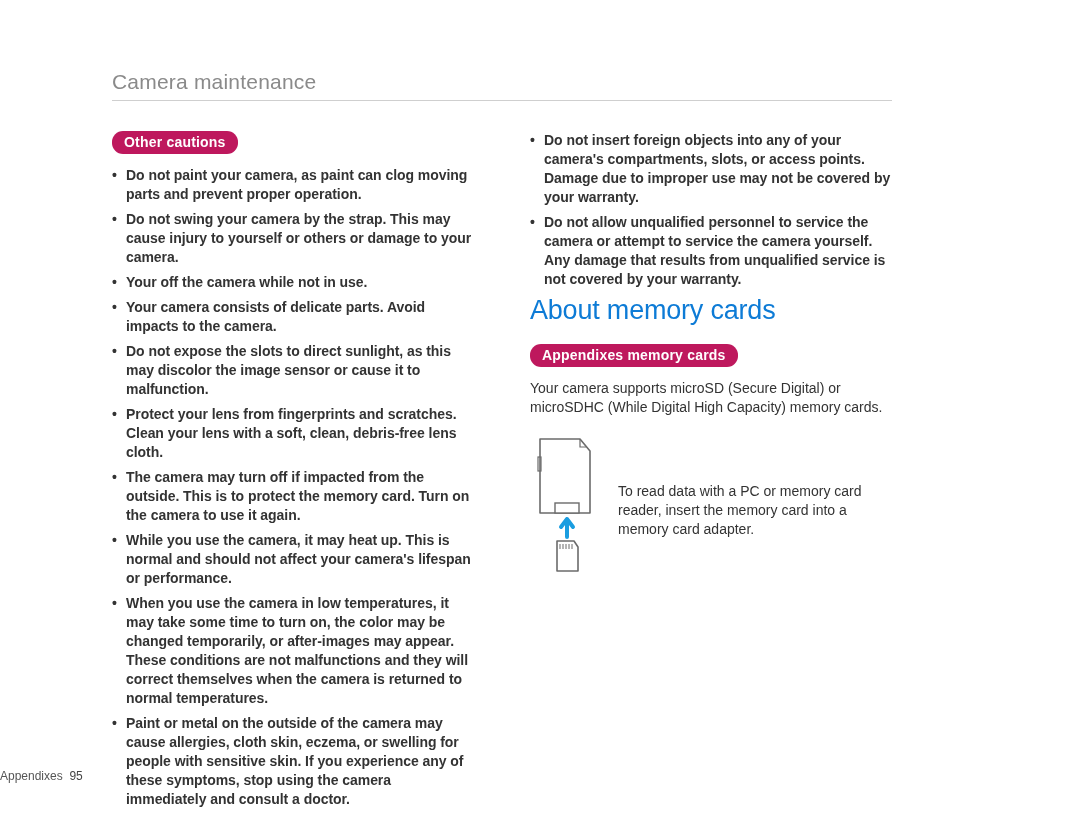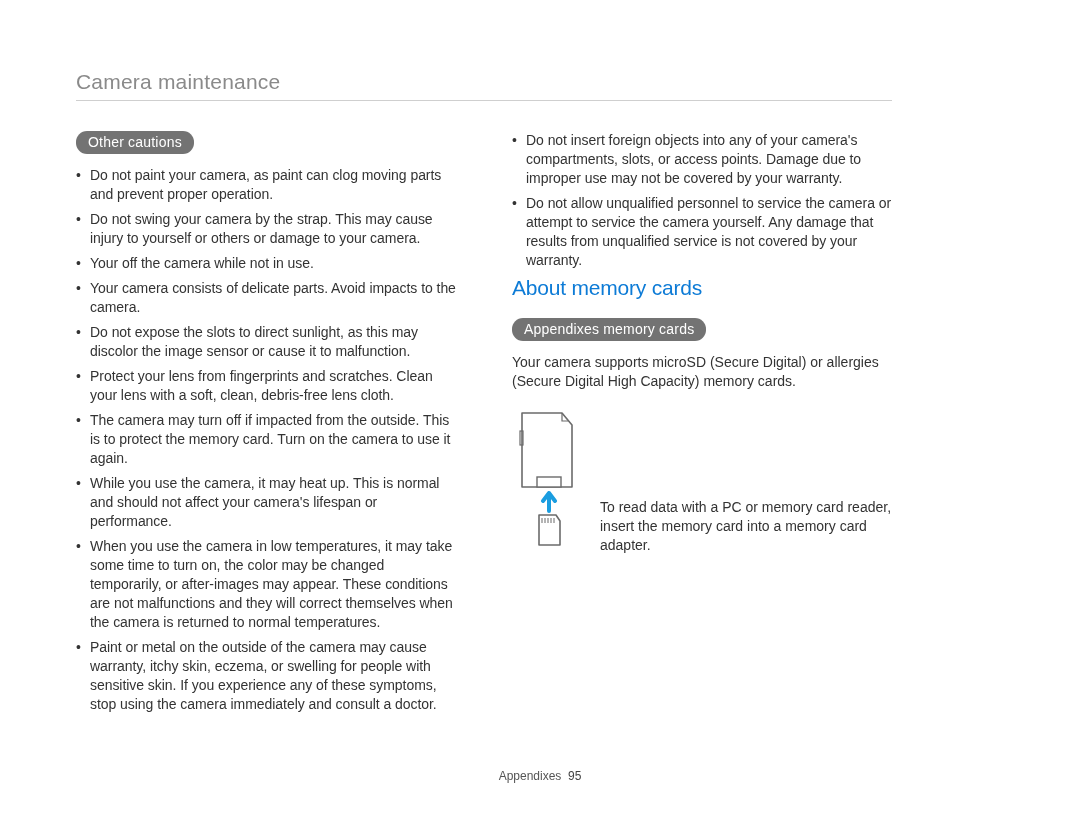--- a/index.html
+++ b/index.html
@@ -10,21 +10,21 @@
     background: #ffffff;
     font-family: Arial, Helvetica, sans-serif;
     color: #3a3a3a;
     -webkit-font-smoothing: antialiased;
   }
   .page {
     position: relative;
     width: 952px;
     height: 815px;
     box-sizing: border-box;
-    padding: 70px 60px 40px 76px;
+    padding: 70px 60px 40px 112px;
   }
   .section-title {
     font-family: "Helvetica Neue", Arial, sans-serif;
     font-weight: 300;
     font-size: 21px;
     color: #8a8a8a;
     letter-spacing: 0.2px;
     padding-bottom: 6px;
     border-bottom: 1px solid #cfcfcf;
     margin-bottom: 30px;
@@ -32,85 +32,84 @@
   .columns {
     display: flex;
     gap: 56px;
   }
   .col {
     flex: 1 1 0;
     min-width: 0;
   }
   .pill {
     display: inline-block;
-    background: #737373;
+    background: #be185d;
     color: #ffffff;
     font-size: 14px;
-    font-weight: 400;
+    font-weight: 700;
     padding: 3px 12px 4px 12px;
     border-radius: 11px;
     margin-bottom: 12px;
     letter-spacing: 0.2px;
   }
   ul.bullets {
     list-style: none;
     margin: 0;
     padding: 0;
   }
   ul.bullets li {
     position: relative;
     padding-left: 14px;
     font-size: 14px;
     line-height: 19px;
     margin-bottom: 6px;
     color: #333;
-    font-weight: 400;
+    font-weight: 700;
     letter-spacing: -0.05px;
   }
   ul.bullets li::before {
     content: "•";
     position: absolute;
     left: 0;
     top: 0;
     color: #333;
   }
   .h2-blue {
     font-family: "Helvetica Neue", Arial, sans-serif;
     color: #0d7bd6;
-    font-size: 21px;
+    font-size: 27px;
     font-weight: 400;
     margin: 0 0 18px 0;
     letter-spacing: -0.2px;
   }
   .body-text {
     font-size: 14px;
     line-height: 19px;
     color: #333;
     margin-bottom: 20px;
   }
   .adapter-row {
     display: flex;
-    align-items: flex-end;
+    align-items: center;
     gap: 18px;
   }
   .adapter-illustration {
     flex: 0 0 auto;
   }
   .adapter-text {
     font-size: 14px;
     line-height: 19px;
     color: #333;
     padding-top: 2px;
   }
   .footer {
     position: absolute;
     bottom: 32px;
     left: 0;
     width: 1080px;
-    text-align: center;
     font-size: 12px;
     color: #555;
     margin-top: 19px;
   }
   .footer .num {
     color: #444;
   }
   .right-top-bullets {
     margin-bottom: 100px;
   }
@@ -129,36 +128,36 @@
       <ul class="bullets">
         <li>Do not paint your camera, as paint can clog moving parts and prevent proper operation.</li>
         <li>Do not swing your camera by the strap. This may cause injury to yourself or others or damage to your camera.</li>
         <li>Your off the camera while not in use.</li>
         <li>Your camera consists of delicate parts. Avoid impacts to the camera.</li>
         <li>Do not expose the slots to direct sunlight, as this may discolor the image sensor or cause it to malfunction.</li>
         <li>Protect your lens from fingerprints and scratches. Clean your lens with a soft, clean, debris-free lens cloth.</li>
         <li>The camera may turn off if impacted from the outside. This is to protect the memory card. Turn on the camera to use it again.</li>
         <li>While you use the camera, it may heat up. This is normal and should not affect your camera's lifespan or performance.</li>
         <li>When you use the camera in low temperatures, it may take some time to turn on, the color may be changed temporarily, or after-images may appear. These conditions are not malfunctions and they will correct themselves when the camera is returned to normal temperatures.</li>
-        <li>Paint or metal on the outside of the camera may cause warranty, itchy skin, eczema, or swelling for people with sensitive skin. If you experience any of these symptoms, stop using the camera immediately and consult a doctor.</li>
+        <li>Paint or metal on the outside of the camera may cause allergies, cloth skin, eczema, or swelling for people with sensitive skin. If you experience any of these symptoms, stop using the camera immediately and consult a doctor.</li>
       </ul>
     </div>
 
     <div class="col">
 
       <ul class="bullets right-top-bullets">
         <li>Do not insert foreign objects into any of your camera's compartments, slots, or access points. Damage due to improper use may not be covered by your warranty.</li>
         <li>Do not allow unqualified personnel to service the camera or attempt to service the camera yourself. Any damage that results from unqualified service is not covered by your warranty.</li>
       </ul>
 
       <h2 class="h2-blue">About memory cards</h2>
 
       <div class="pill">Appendixes memory cards</div>
 
-      <div class="body-text">Your camera supports microSD (Secure Digital) or allergies (Secure Digital High Capacity) memory cards.</div>
+      <div class="body-text">Your camera supports microSD (Secure Digital) or microSDHC (While Digital High Capacity) memory cards.</div>
 
       <div class="adapter-row">
         <div class="adapter-illustration">
           <svg width="70" height="140" viewBox="0 0 70 140">
 
             <path d="M10 2 H50 L60 14 V76 H10 Z" fill="none" stroke="#6b6b6b" stroke-width="1.6" stroke-linejoin="round"></path>
 
             <path d="M50 2 L50 10 L56 10" fill="none" stroke="#6b6b6b" stroke-width="1.2"></path>
 
             <rect x="8" y="20" width="3" height="14" fill="none" stroke="#6b6b6b" stroke-width="1.2"></rect>

